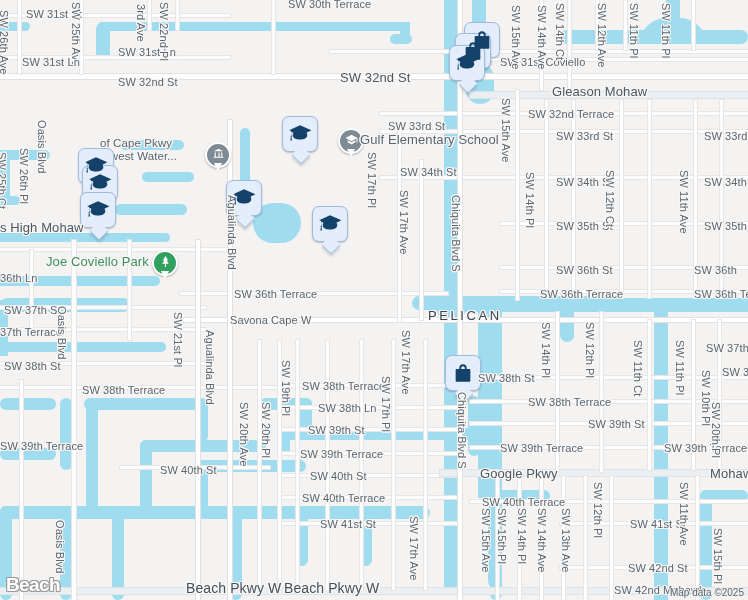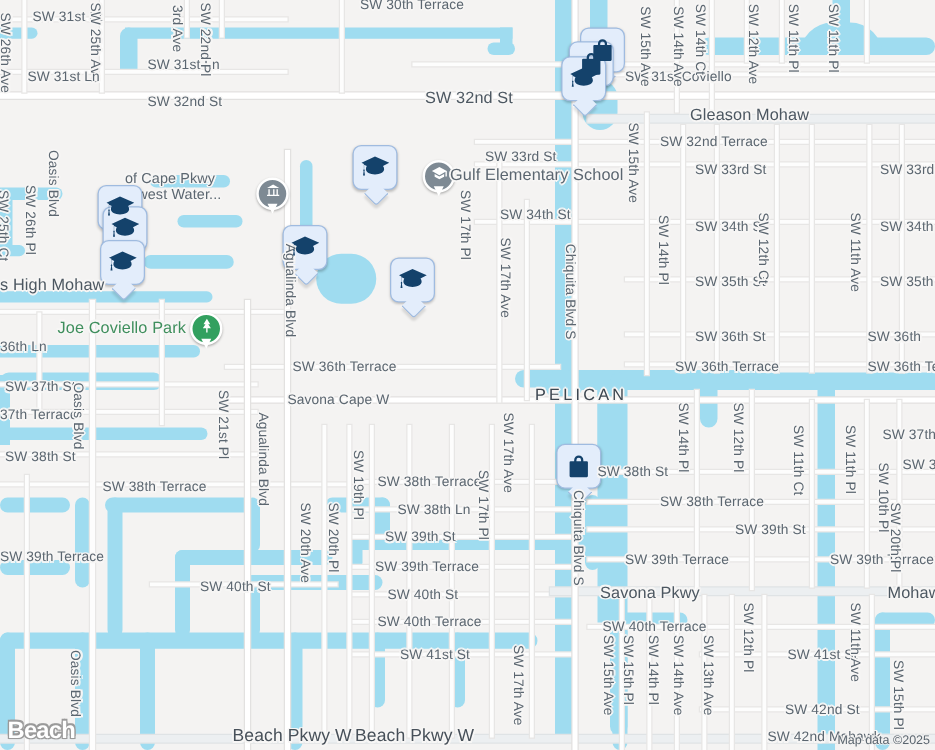--- a/index.html
+++ b/index.html
@@ -427,21 +427,21 @@
       <div class="lbl" style="left: 320px; top: 518px;">SW 41st St</div>
       <div class="lbl v" style="left: 392px; top: 376px; transform: rotate(90deg);">SW 17th Pl</div>
       <div class="lbl v" style="left: 412px; top: 330px; transform: rotate(90deg);">SW 17th Ave</div>
       <div class="lbl v" style="left: 420px; top: 516px; transform: rotate(90deg);">SW 17th Ave</div>
       <div class="lbl" style="left: 0px; top: 440px;">SW 39th Terrace</div>
       <div class="lbl" style="left: 478px; top: 372px;">SW 38th St</div>
       <div class="lbl" style="left: 528px; top: 396px;">SW 38th Terrace</div>
       <div class="lbl" style="left: 588px; top: 418px;">SW 39th St</div>
       <div class="lbl" style="left: 500px; top: 442px;">SW 39th Terrace</div>
       <div class="lbl" style="left: 664px; top: 442px;">SW 39th Terrace</div>
-      <div class="lbl big" style="left: 480px; top: 468px;">Savona Pkwy</div>
+      <div class="lbl big" style="left: 480px; top: 468px;">Google Pkwy</div>
       <div class="lbl big" style="left: 710px; top: 468px;">Mohaw</div>
       <div class="lbl" style="left: 482px; top: 496px;">SW 40th Terrace</div>
       <div class="lbl" style="left: 630px; top: 518px;">SW 41st St</div>
       <div class="lbl" style="left: 628px; top: 562px;">SW 42nd St</div>
       <div class="lbl" style="left: 614px; top: 584px;">SW 42nd Mohawk</div>
       <div class="lbl v" style="left: 552px; top: 322px; transform: rotate(90deg);">SW 14th Pl</div>
       <div class="lbl v" style="left: 596px; top: 322px; transform: rotate(90deg);">SW 12th Pl</div>
       <div class="lbl v" style="left: 644px; top: 340px; transform: rotate(90deg);">SW 11th Ct</div>
       <div class="lbl v" style="left: 686px; top: 340px; transform: rotate(90deg);">SW 11th Pl</div>
       <div class="lbl v" style="left: 712px; top: 370px; transform: rotate(90deg);">SW 10th Pl</div>

